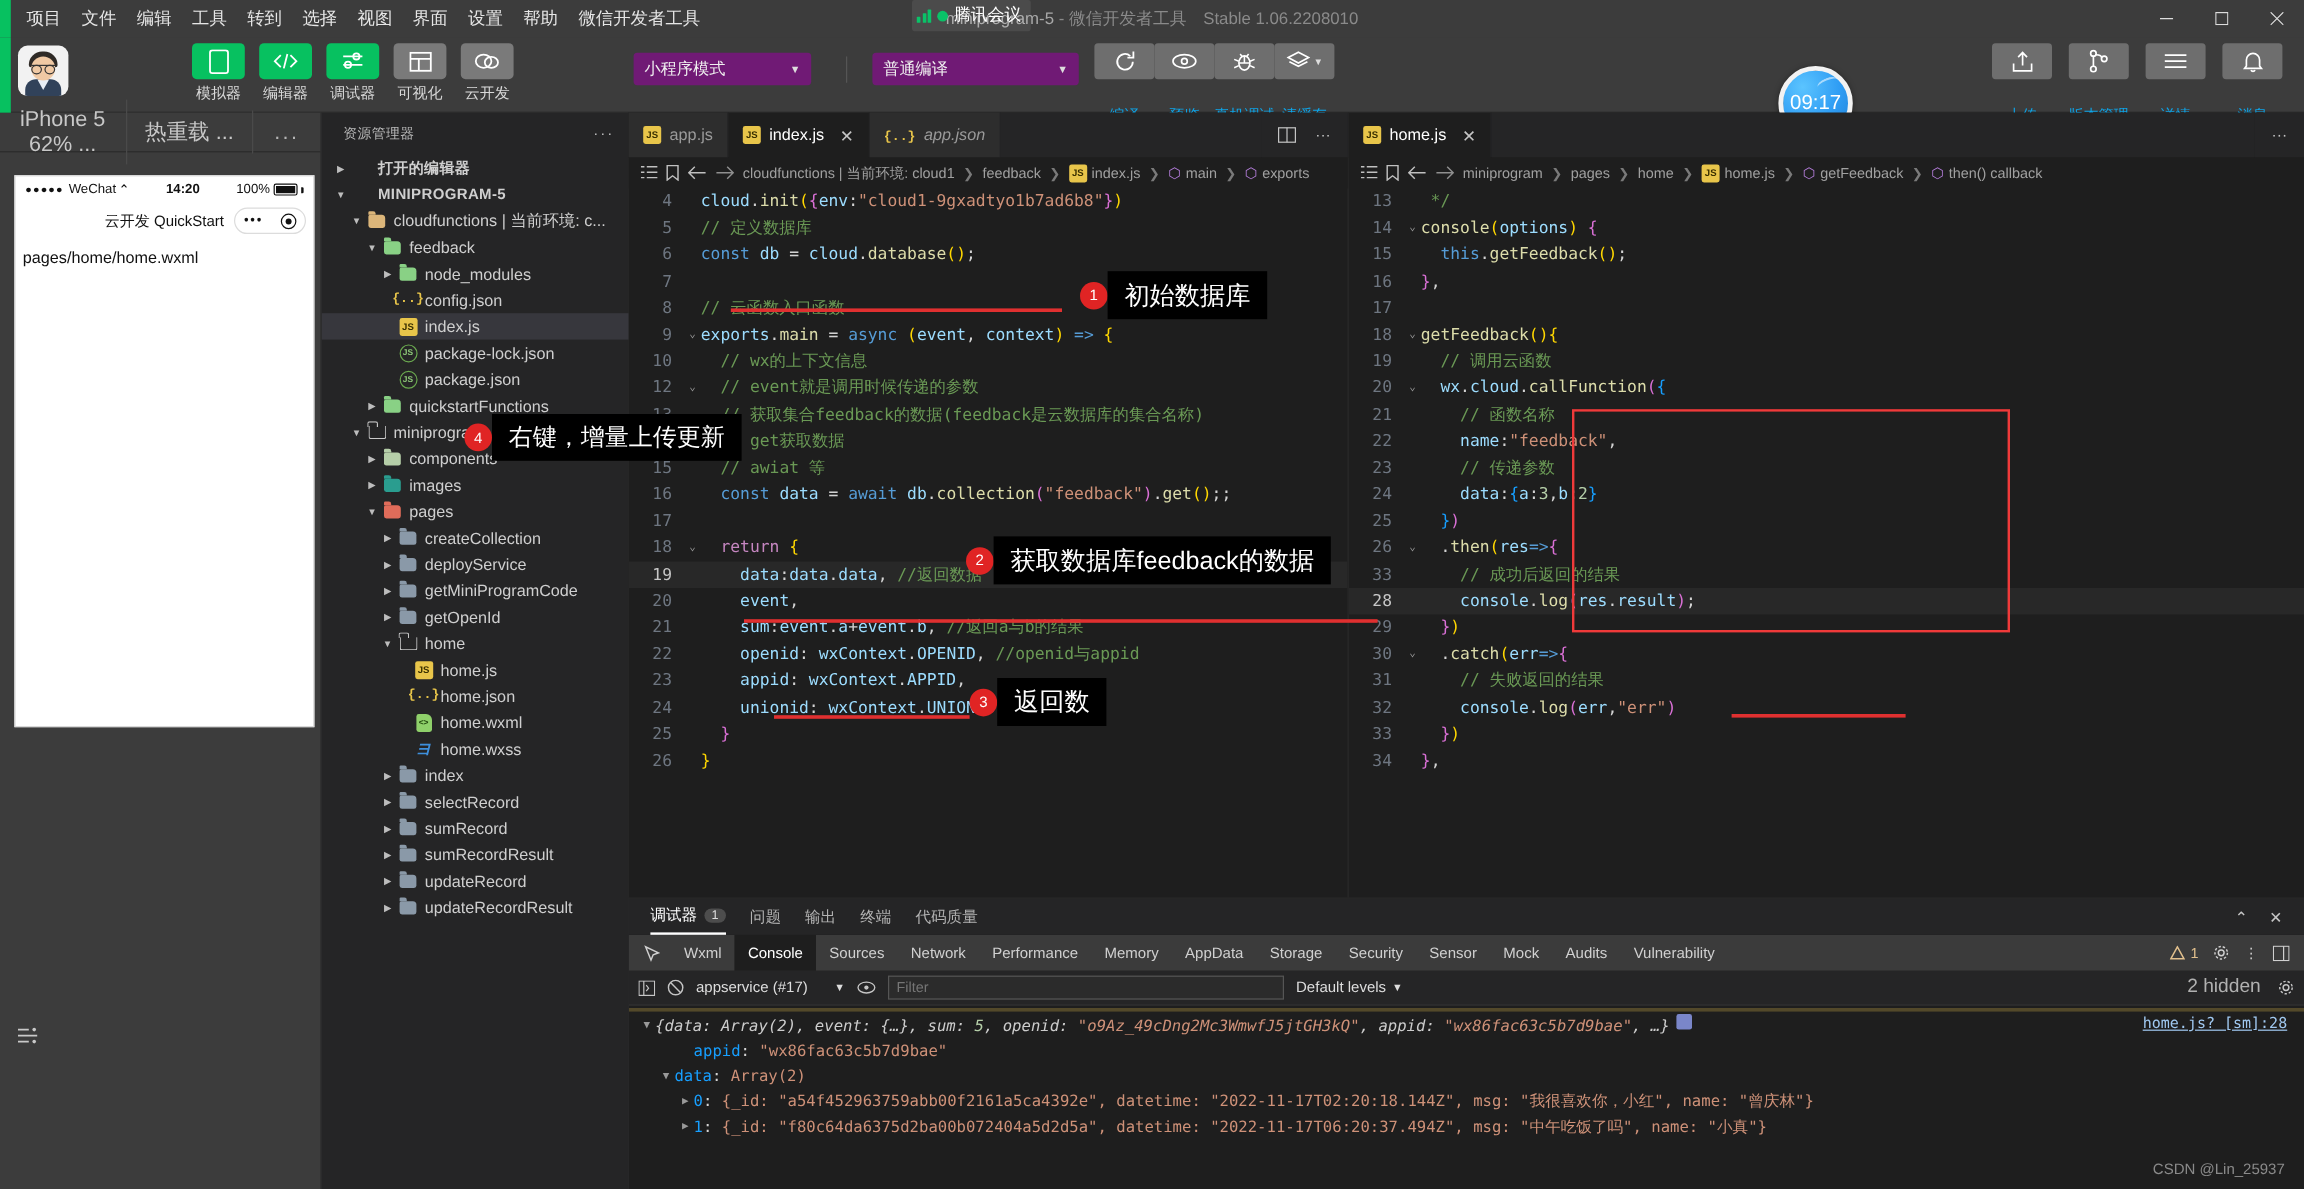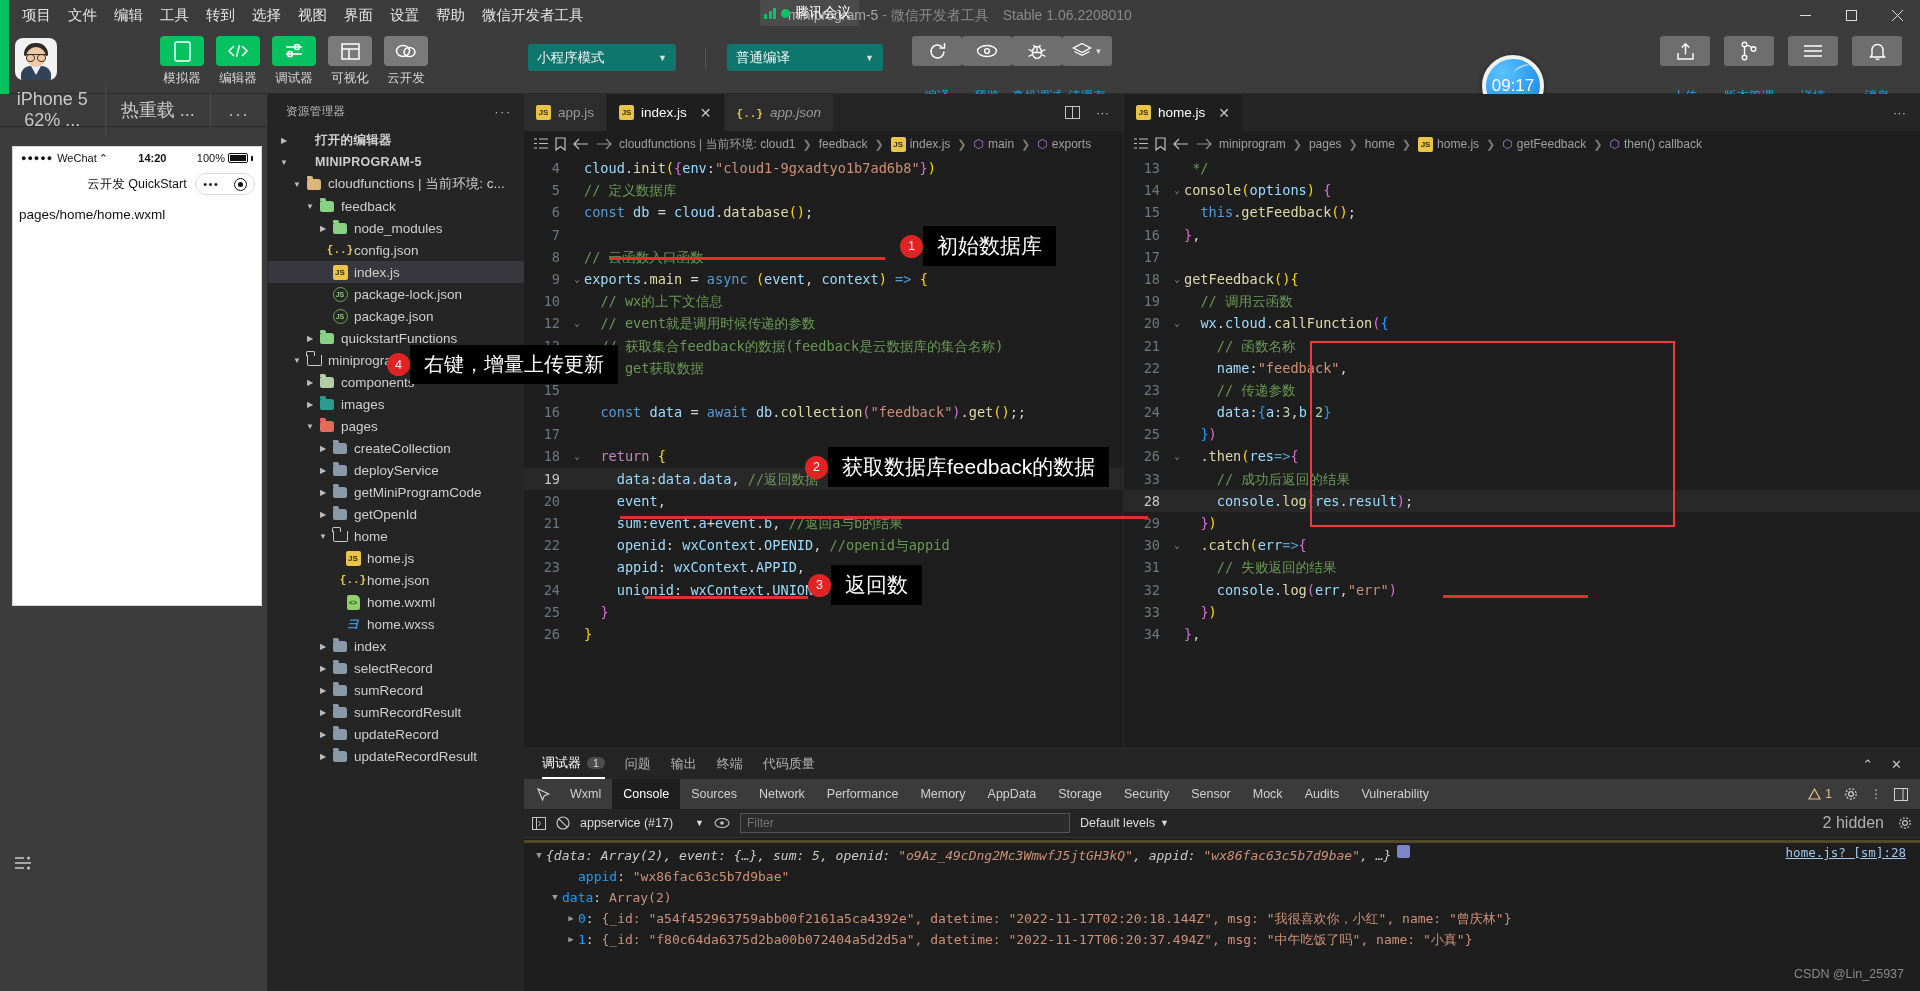--- a/index.html
+++ b/index.html
@@ -61,26 +61,26 @@
   .tbtn-group { position:absolute; left:160px; top:5px; display:flex; gap:12px; }
   .tbtn { width:44px; display:flex; flex-direction:column; align-items:center; cursor:pointer;}
   .tbtn .sq {
     width:44px; height:30px; border-radius:4px; display:flex; align-items:center; justify-content:center;
   }
   .tbtn .sq.green { background:#07c160; }
   .tbtn .sq.gray  { background:#7a7a7a; }
   .tbtn .lbl { margin-top:4px; font-size:12.5px; color:#d9d9d9; white-space:nowrap;}
 
   .select-box {
-    position:absolute; top:13px; height:27px; background:#0f766e; border-radius:3px;
+    position:absolute; top:13px; height:27px; background:#701a75; border-radius:3px;
     display:flex; align-items:center; padding:0 9px; color:#f0f0f0; font-size:13.5px; cursor:pointer;
   }
   .select-box .caret { margin-left:auto; font-size:9px; color:#ddd;}
   #mode-select { left:528px; width:148px; }
-  #compile-select { left:727px; width:156px; }
+  #compile-select { left:727px; width:172px; }
   .vsep { position:absolute; top:16px; width:1px; height:22px; background:#555;}
 
   .action-group { position:absolute; top:5px; display:flex; }
   .abtn { width:50px; display:flex; flex-direction:column; align-items:center; cursor:pointer;}
   .abtn .sq { width:50px; height:30px; border-radius:3px; background:#6e6e6e; display:flex;align-items:center;justify-content:center;}
   .abtn .lbl { margin-top:22px; font-size:12.5px; color:#0ea5e9; white-space:nowrap;}
 
   .clock {
     position:absolute; left:1482px; top:24px; width:62px; height:62px; border-radius:50%;
     background: radial-gradient(circle at 30% 25%, #5bc4ff 0%, #2f9df4 55%, #1f7fd6 100%);
@@ -781,21 +781,21 @@
               <div class="cline"><span class="ln">4</span><span class="fold-ar"></span><span class="ctext"><span class="id">cloud</span><span class="op">.</span><span class="fn">init</span><span class="yellowp">(</span><span class="pinkp">{</span><span class="id">env</span><span class="op">:</span><span class="str">"cloud1-9gxadtyo1b7ad6b8"</span><span class="pinkp">}</span><span class="yellowp">)</span></span></div>
               <div class="cline"><span class="ln">5</span><span class="fold-ar"></span><span class="ctext"><span class="cm">// 定义数据库</span></span></div>
               <div class="cline"><span class="ln">6</span><span class="fold-ar"></span><span class="ctext"><span class="kw">const</span> <span class="id">db</span> <span class="op">=</span> <span class="id">cloud</span><span class="op">.</span><span class="fn">database</span><span class="yellowp">()</span><span class="op">;</span></span></div>
               <div class="cline"><span class="ln">7</span><span class="fold-ar"></span><span class="ctext">&nbsp;</span></div>
               <div class="cline"><span class="ln">8</span><span class="fold-ar"></span><span class="ctext"><span class="cm">// 云函数入口函数</span></span></div>
               <div class="cline"><span class="ln">9</span><span class="fold-ar">⌄</span><span class="ctext"><span class="id">exports</span><span class="op">.</span><span class="fn">main</span> <span class="op">=</span> <span class="kw">async</span> <span class="yellowp">(</span><span class="var">event</span><span class="op">,</span> <span class="var">context</span><span class="yellowp">)</span> <span class="kw">=&gt;</span> <span class="yellowp">{</span></span></div>
               <div class="cline"><span class="ln">10</span><span class="fold-ar"></span><span class="ctext">  <span class="cm">// wx的上下文信息</span></span></div>
               <div class="cline"><span class="ln">12</span><span class="fold-ar">⌄</span><span class="ctext">  <span class="cm">// event就是调用时候传递的参数</span></span></div>
               <div class="cline"><span class="ln">13</span><span class="fold-ar"></span><span class="ctext">  <span class="cm">// 获取集合feedback的数据(feedback是云数据库的集合名称)</span></span></div>
               <div class="cline"><span class="ln">14</span><span class="fold-ar"></span><span class="ctext">  <span class="cm">// get获取数据</span></span></div>
-              <div class="cline"><span class="ln">15</span><span class="fold-ar"></span></div>
+              <div class="cline"><span class="ln">15</span><span class="fold-ar"></span><span class="ctext">  <span class="cm">// awiat 等</span></span></div>
               <div class="cline"><span class="ln">16</span><span class="fold-ar"></span><span class="ctext">  <span class="kw">const</span> <span class="id">data</span> <span class="op">=</span> <span class="kw">await</span> <span class="id">db</span><span class="op">.</span><span class="fn">collection</span><span class="pinkp">(</span><span class="str">"feedback"</span><span class="pinkp">)</span><span class="op">.</span><span class="fn">get</span><span class="yellowp">()</span><span class="op">;;</span></span></div>
               <div class="cline"><span class="ln">17</span><span class="fold-ar"></span><span class="ctext">&nbsp;</span></div>
               <div class="cline"><span class="ln">18</span><span class="fold-ar">⌄</span><span class="ctext">  <span class="kw2">return</span> <span class="yellowp">{</span></span></div>
               <div class="cline" style="background: rgb(40, 40, 40);"><span class="ln cur">19</span><span class="fold-ar"></span><span class="ctext">    <span class="id">data</span><span class="op">:</span><span class="id">data</span><span class="op">.</span><span class="id">data</span><span class="op">,</span> <span class="cm">//返回数据</span></span></div>
               <div class="cline"><span class="ln">20</span><span class="fold-ar"></span><span class="ctext">    <span class="id">event</span><span class="op">,</span></span></div>
               <div class="cline"><span class="ln">21</span><span class="fold-ar"></span><span class="ctext">    <span class="id">sum</span><span class="op">:</span><span class="id">event</span><span class="op">.</span><span class="id">a</span><span class="op">+</span><span class="id">event</span><span class="op">.</span><span class="id">b</span><span class="op">,</span> <span class="cm">//返回a与b的结果</span></span></div>
               <div class="cline"><span class="ln">22</span><span class="fold-ar"></span><span class="ctext">    <span class="id">openid</span><span class="op">:</span> <span class="id">wxContext</span><span class="op">.</span><span class="id">OPENID</span><span class="op">,</span> <span class="cm">//openid与appid</span></span></div>
               <div class="cline"><span class="ln">23</span><span class="fold-ar"></span><span class="ctext">    <span class="id">appid</span><span class="op">:</span> <span class="id">wxContext</span><span class="op">.</span><span class="id">APPID</span><span class="op">,</span></span></div>
               <div class="cline"><span class="ln">24</span><span class="fold-ar"></span><span class="ctext">    <span class="id">unionid</span><span class="op">:</span> <span class="id">wxContext</span><span class="op">.</span><span class="id">UNIONID</span><span class="op">,</span></span></div>
               <div class="cline"><span class="ln">25</span><span class="fold-ar"></span><span class="ctext">  <span class="pinkp">}</span></span></div>

